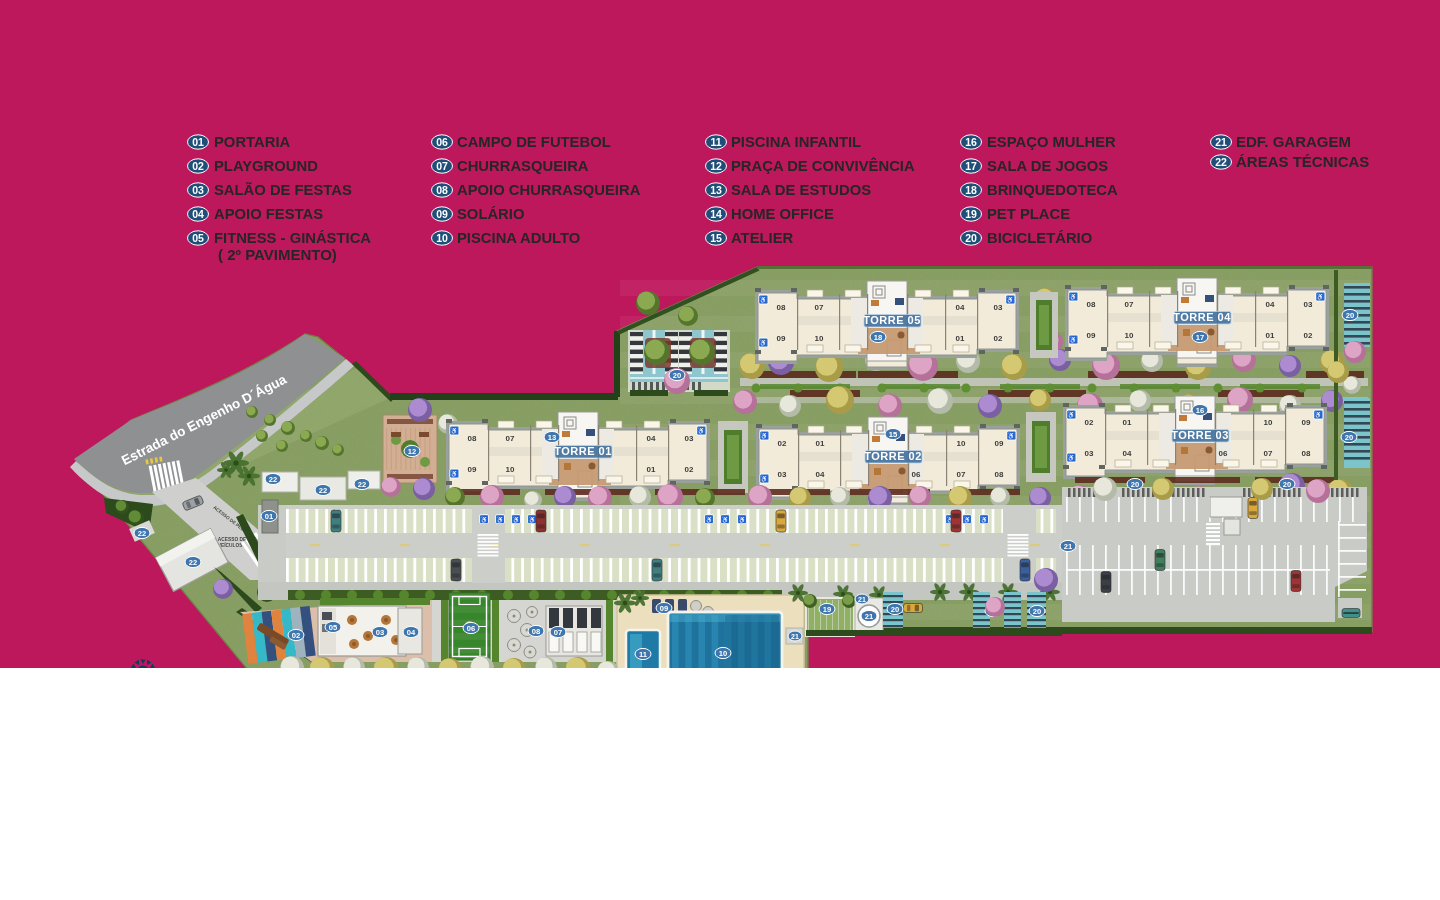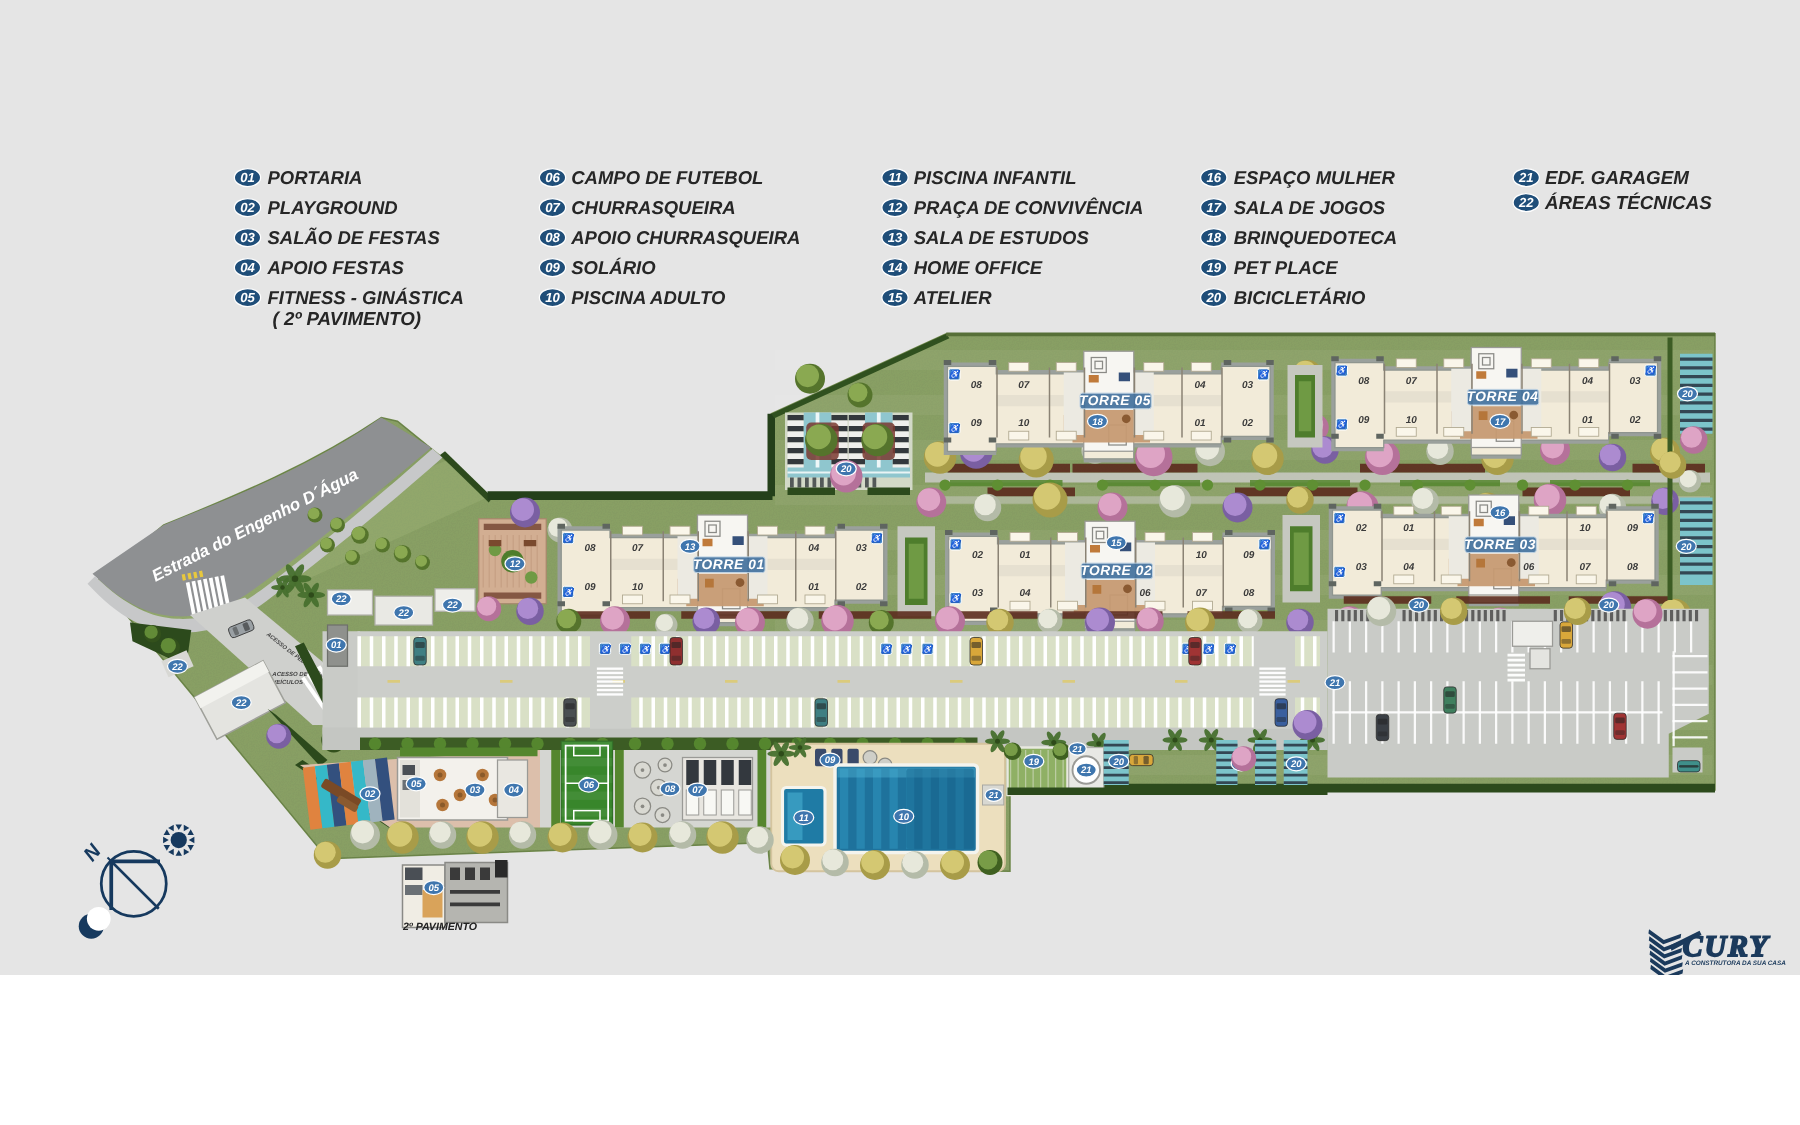--- a/index.html
+++ b/index.html
@@ -1,16 +1,16 @@
 <!DOCTYPE html>
 <html><head><meta charset="utf-8"><title>Implantação</title>
 <style>
 html,body{margin:0;padding:0;background:#ffffff;}
-#page{position:relative;width:1440px;height:780px;overflow:hidden;background:#e5e5e5;
- font-family:"Liberation Sans",sans-serif;font-style:italic;}
+#page{position:relative;width:1440px;height:668px;overflow:hidden;background:#be185d;
+ font-family:"Liberation Sans",sans-serif;}
 </style></head><body>
 <div id="page">
 <svg width="1440" height="900" viewBox="0 0 1440 900" xmlns="http://www.w3.org/2000/svg" font-family="Liberation Sans, sans-serif">
 
 <g font-weight="bold">
 <ellipse cx="198" cy="142" rx="10.5" ry="7.2" fill="#1f4e79" stroke="#fff" stroke-width="1"></ellipse>
         <text x="198" y="145.8" font-size="10.5" font-weight="bold" fill="#fff" text-anchor="middle">01</text>
 <text x="214" y="147.2" font-size="14.8" fill="#262626" letter-spacing="0">PORTARIA</text>
 <ellipse cx="198" cy="166" rx="10.5" ry="7.2" fill="#1f4e79" stroke="#fff" stroke-width="1"></ellipse>
         <text x="198" y="169.8" font-size="10.5" font-weight="bold" fill="#fff" text-anchor="middle">02</text>

